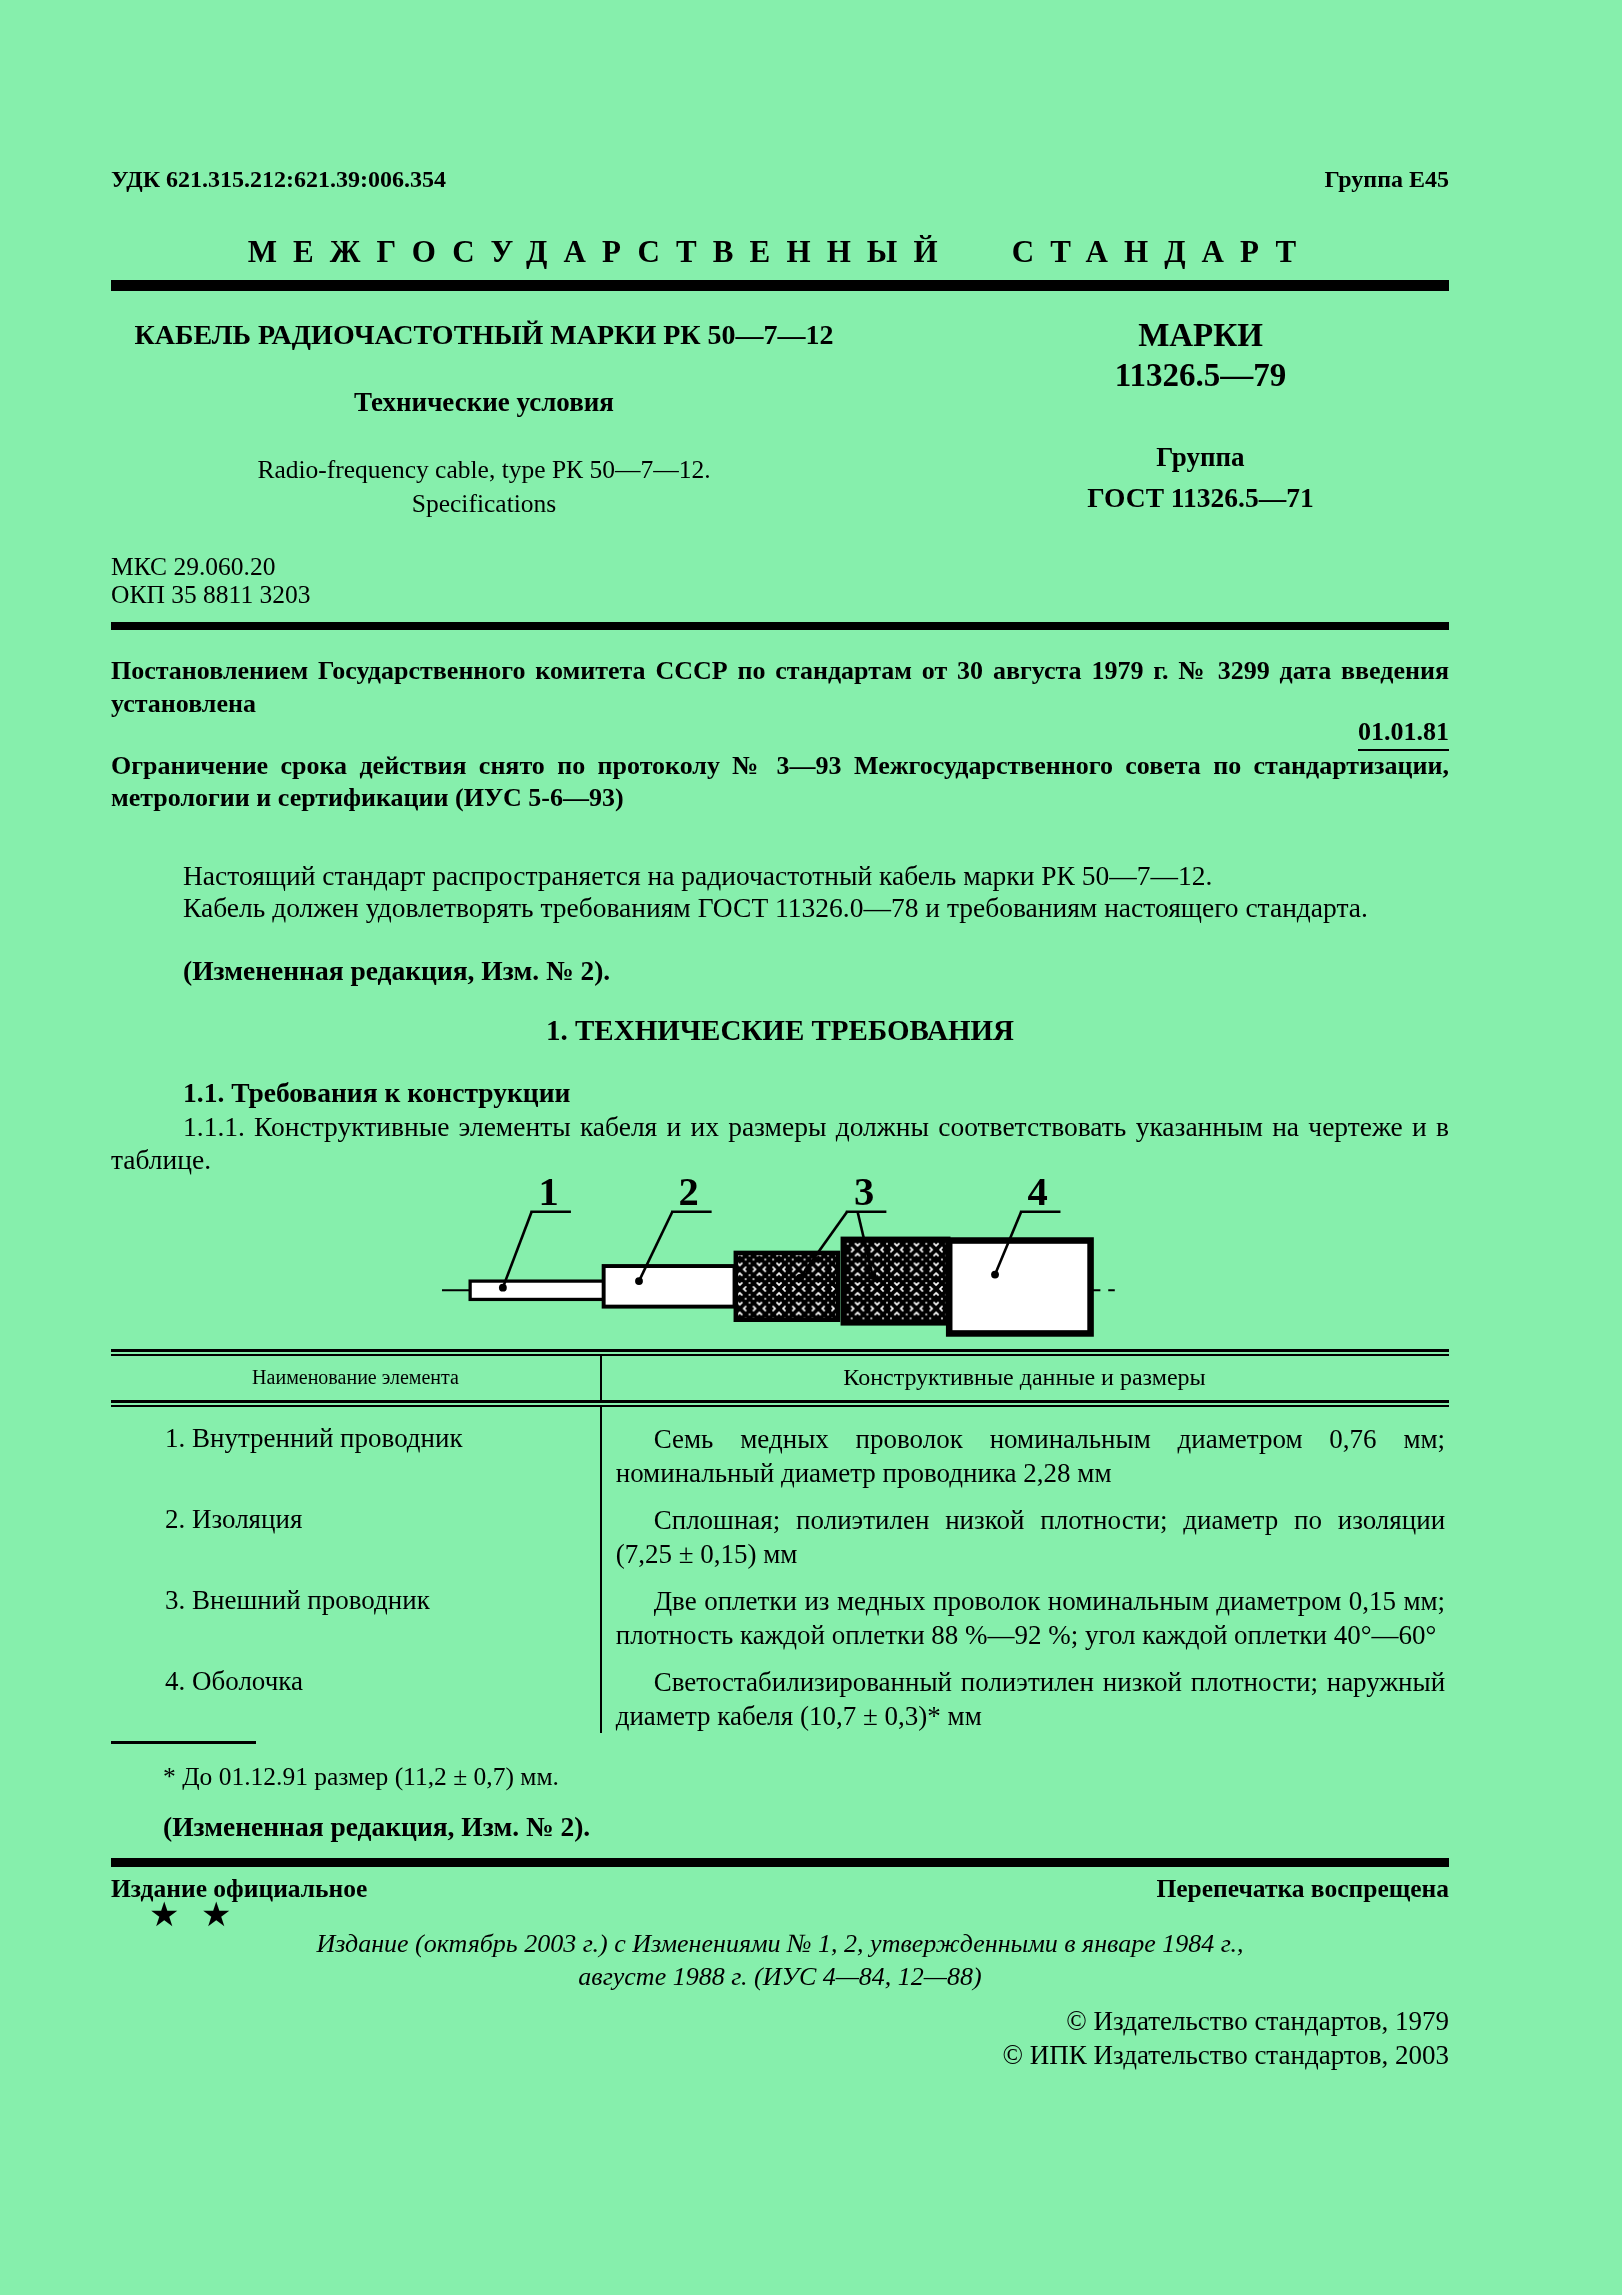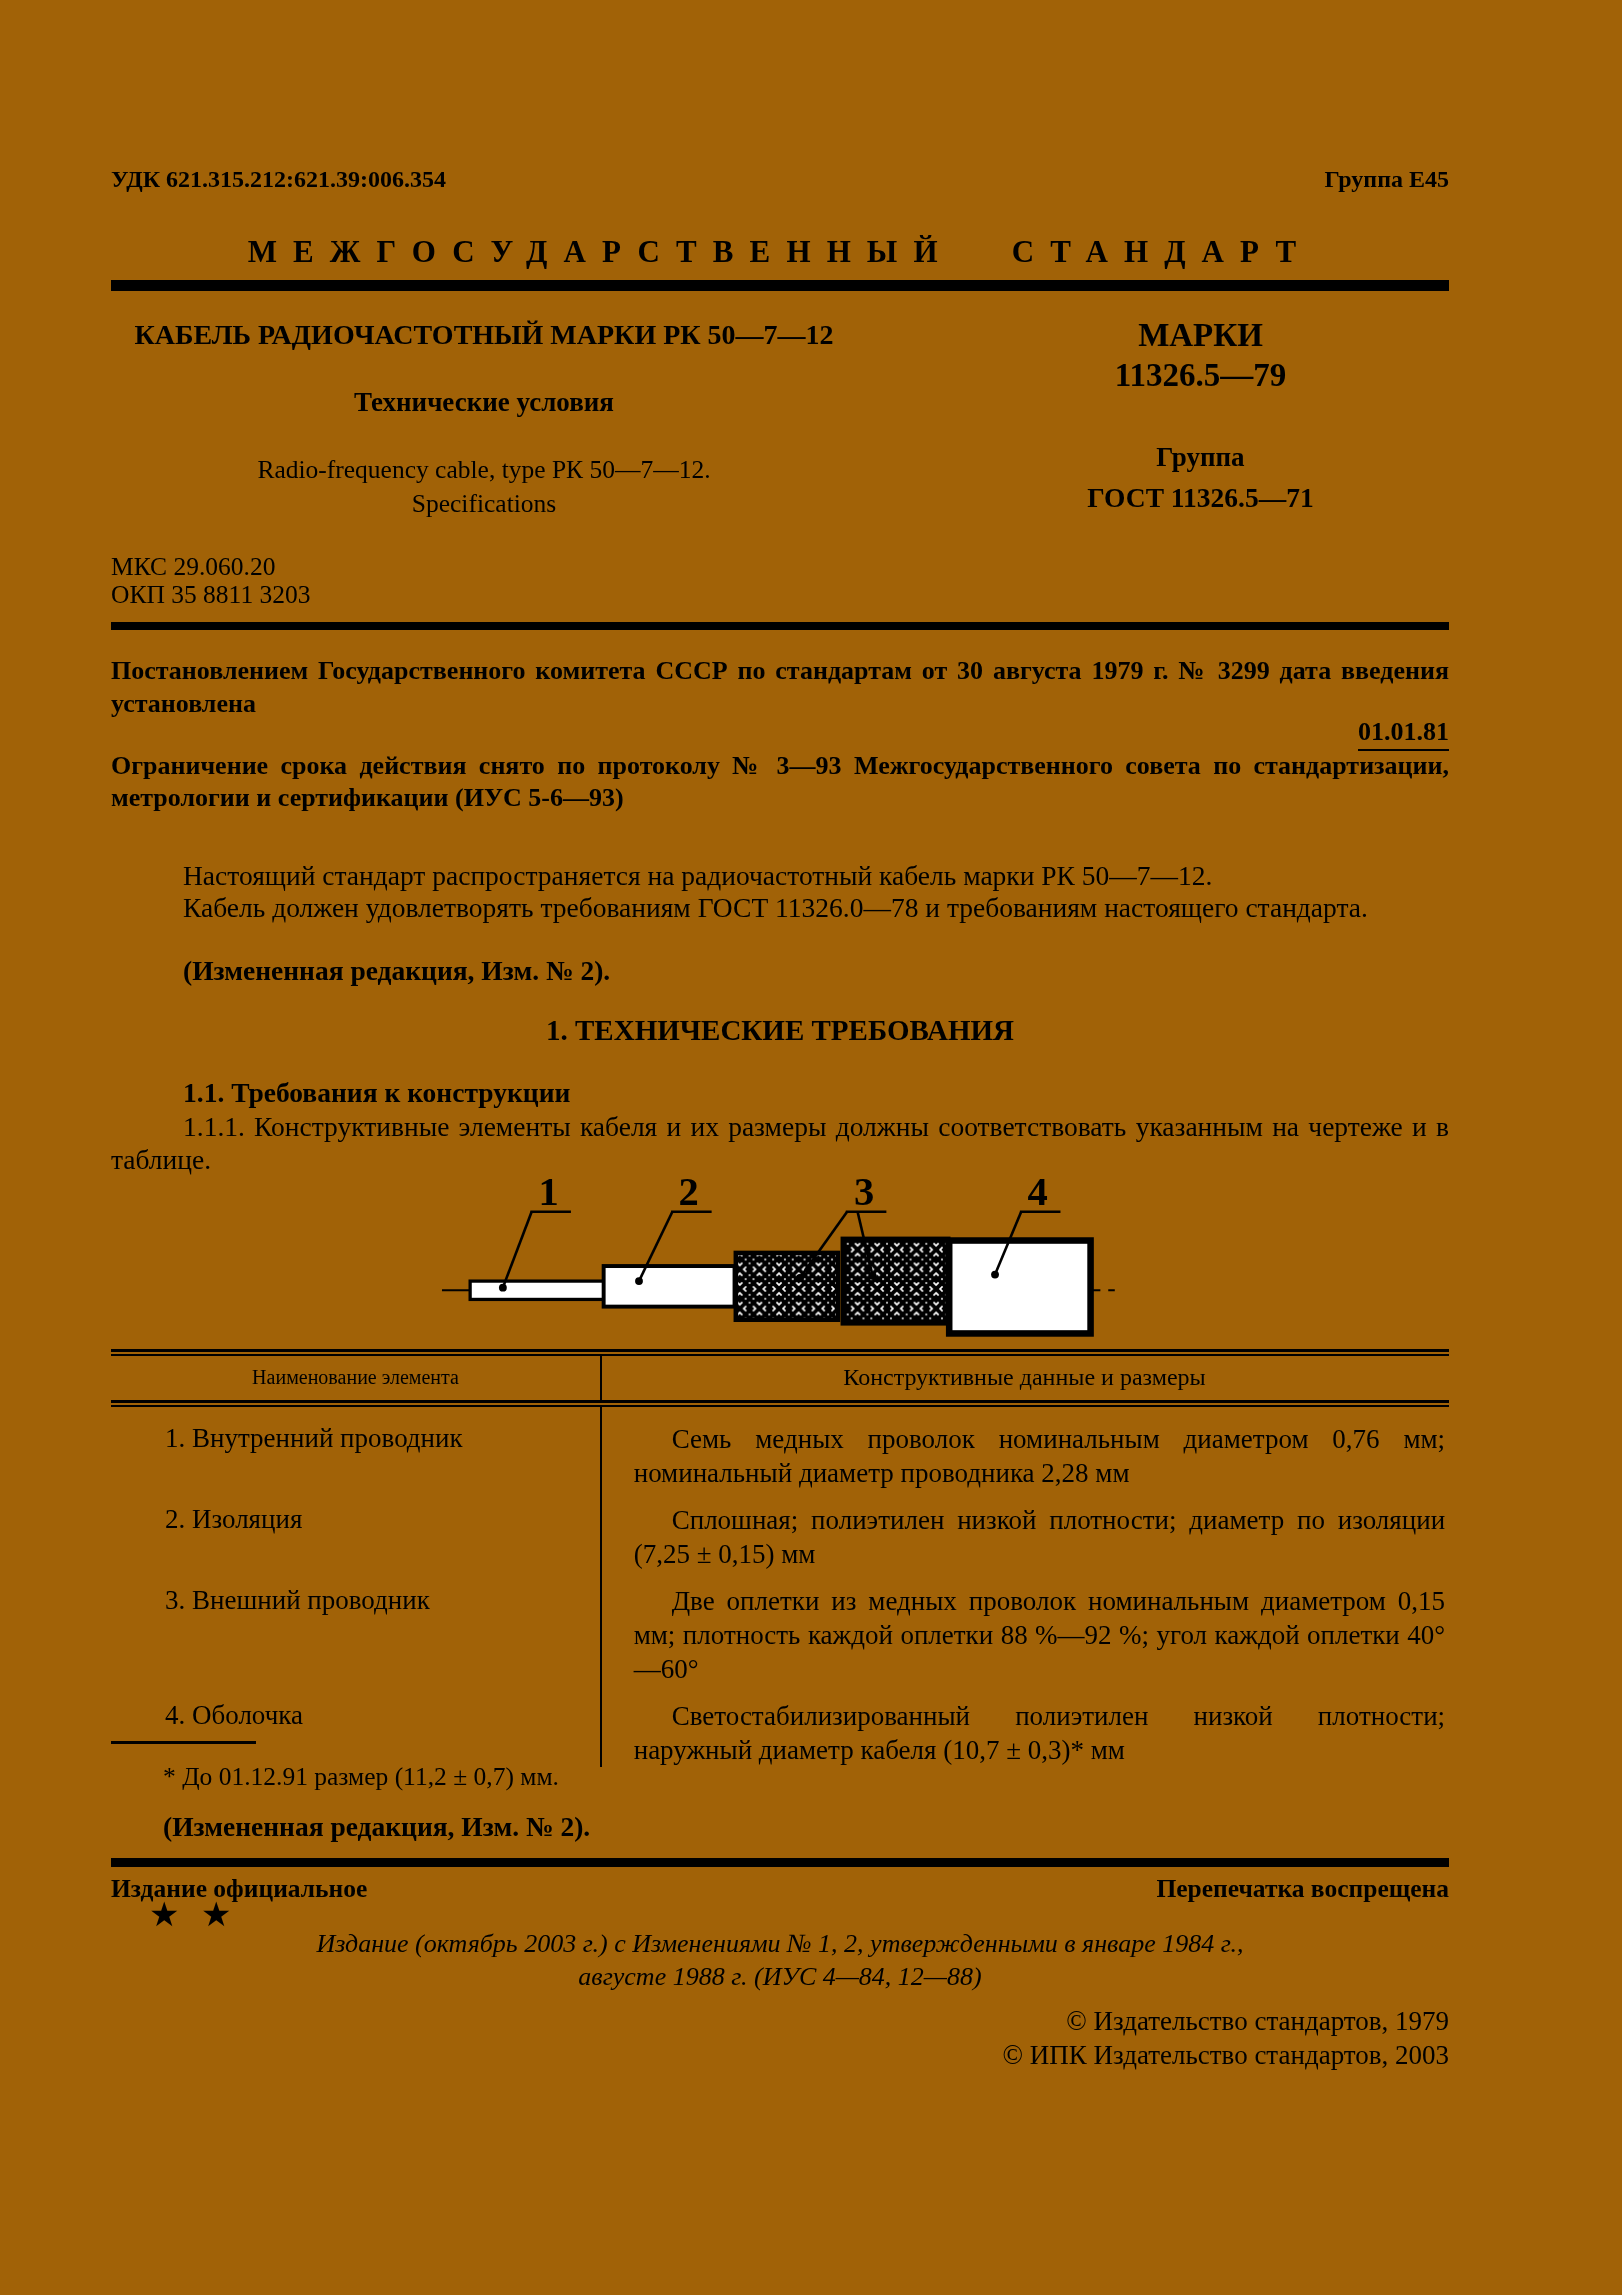--- a/index.html
+++ b/index.html
@@ -1,19 +1,19 @@
 <!DOCTYPE html>
 <html lang="ru" style="font-size:10.5px"><head>
 <meta charset="utf-8">
 <style>
   html,body{margin:0;padding:0;background:#9a9a9a;}
   .page{
     position:relative;
     width:1622px;height:2295px;
-    background:#a16207;
+    background:#86efac;
     color:#000;
     font-family:"Liberation Serif", "DejaVu Serif", serif;
     overflow:hidden;
   }
   .abs{position:absolute;}
   .content-l{left:111px;}
   .content{left:111px;width:1338px;}
   .b{font-weight:bold;}
   .i{font-style:italic;}
   .ctr{text-align:center;}
@@ -60,21 +60,21 @@
   .tbl{left:111px;top:1349px;width:1338px;}
   .drule{height:7.2px;border-top:3.3px solid #000;border-bottom:2px solid #000;box-sizing:border-box;}
   .thead{position:relative;display:flex;align-items:center;padding:7.9px 0 9.2px 0;}
   .th-l{width:489px;text-align:center;font-size:20px;}
   .th-r{flex:1;text-align:center;font-size:24px;}
   .vline{position:absolute;left:489px;top:0;bottom:0;width:2px;background:#000;}
   .tbody{position:relative;padding-top:14.4px;}
   .trow{display:flex;}
   .trow.gap{margin-bottom:13px;}
   .td-name{width:489px;box-sizing:border-box;padding-left:54px;font-size:27px;line-height:33px;}
-  .td-desc{flex:1;box-sizing:border-box;padding-left:15.7px;padding-right:3.9px;margin-left:18px;}
+  .td-desc{flex:1;box-sizing:border-box;padding-left:15.7px;padding-right:3.9px;}
   .td-desc p{margin:0;font-size:27px;line-height:34px;text-indent:38px;text-align:justify;}
 
   .fn-rule{top:1741px;left:111px;width:145px;height:2.6px;background:#000;position:absolute;}
   .fn-text{top:1762px;font-size:25.5px;text-indent:52px;}
   .amend2{top:1811px;font-size:27.5px;text-indent:52px;}
   .rule-3{top:1858px;height:9.2px;}
 
   .footer-row{top:1874px;font-size:25.5px;display:flex;justify-content:space-between;}
   .stars{top:1894px;left:149px;font-size:34px;letter-spacing:6.5px;}
   .ed-note1{top:1929px;font-size:26px;}

